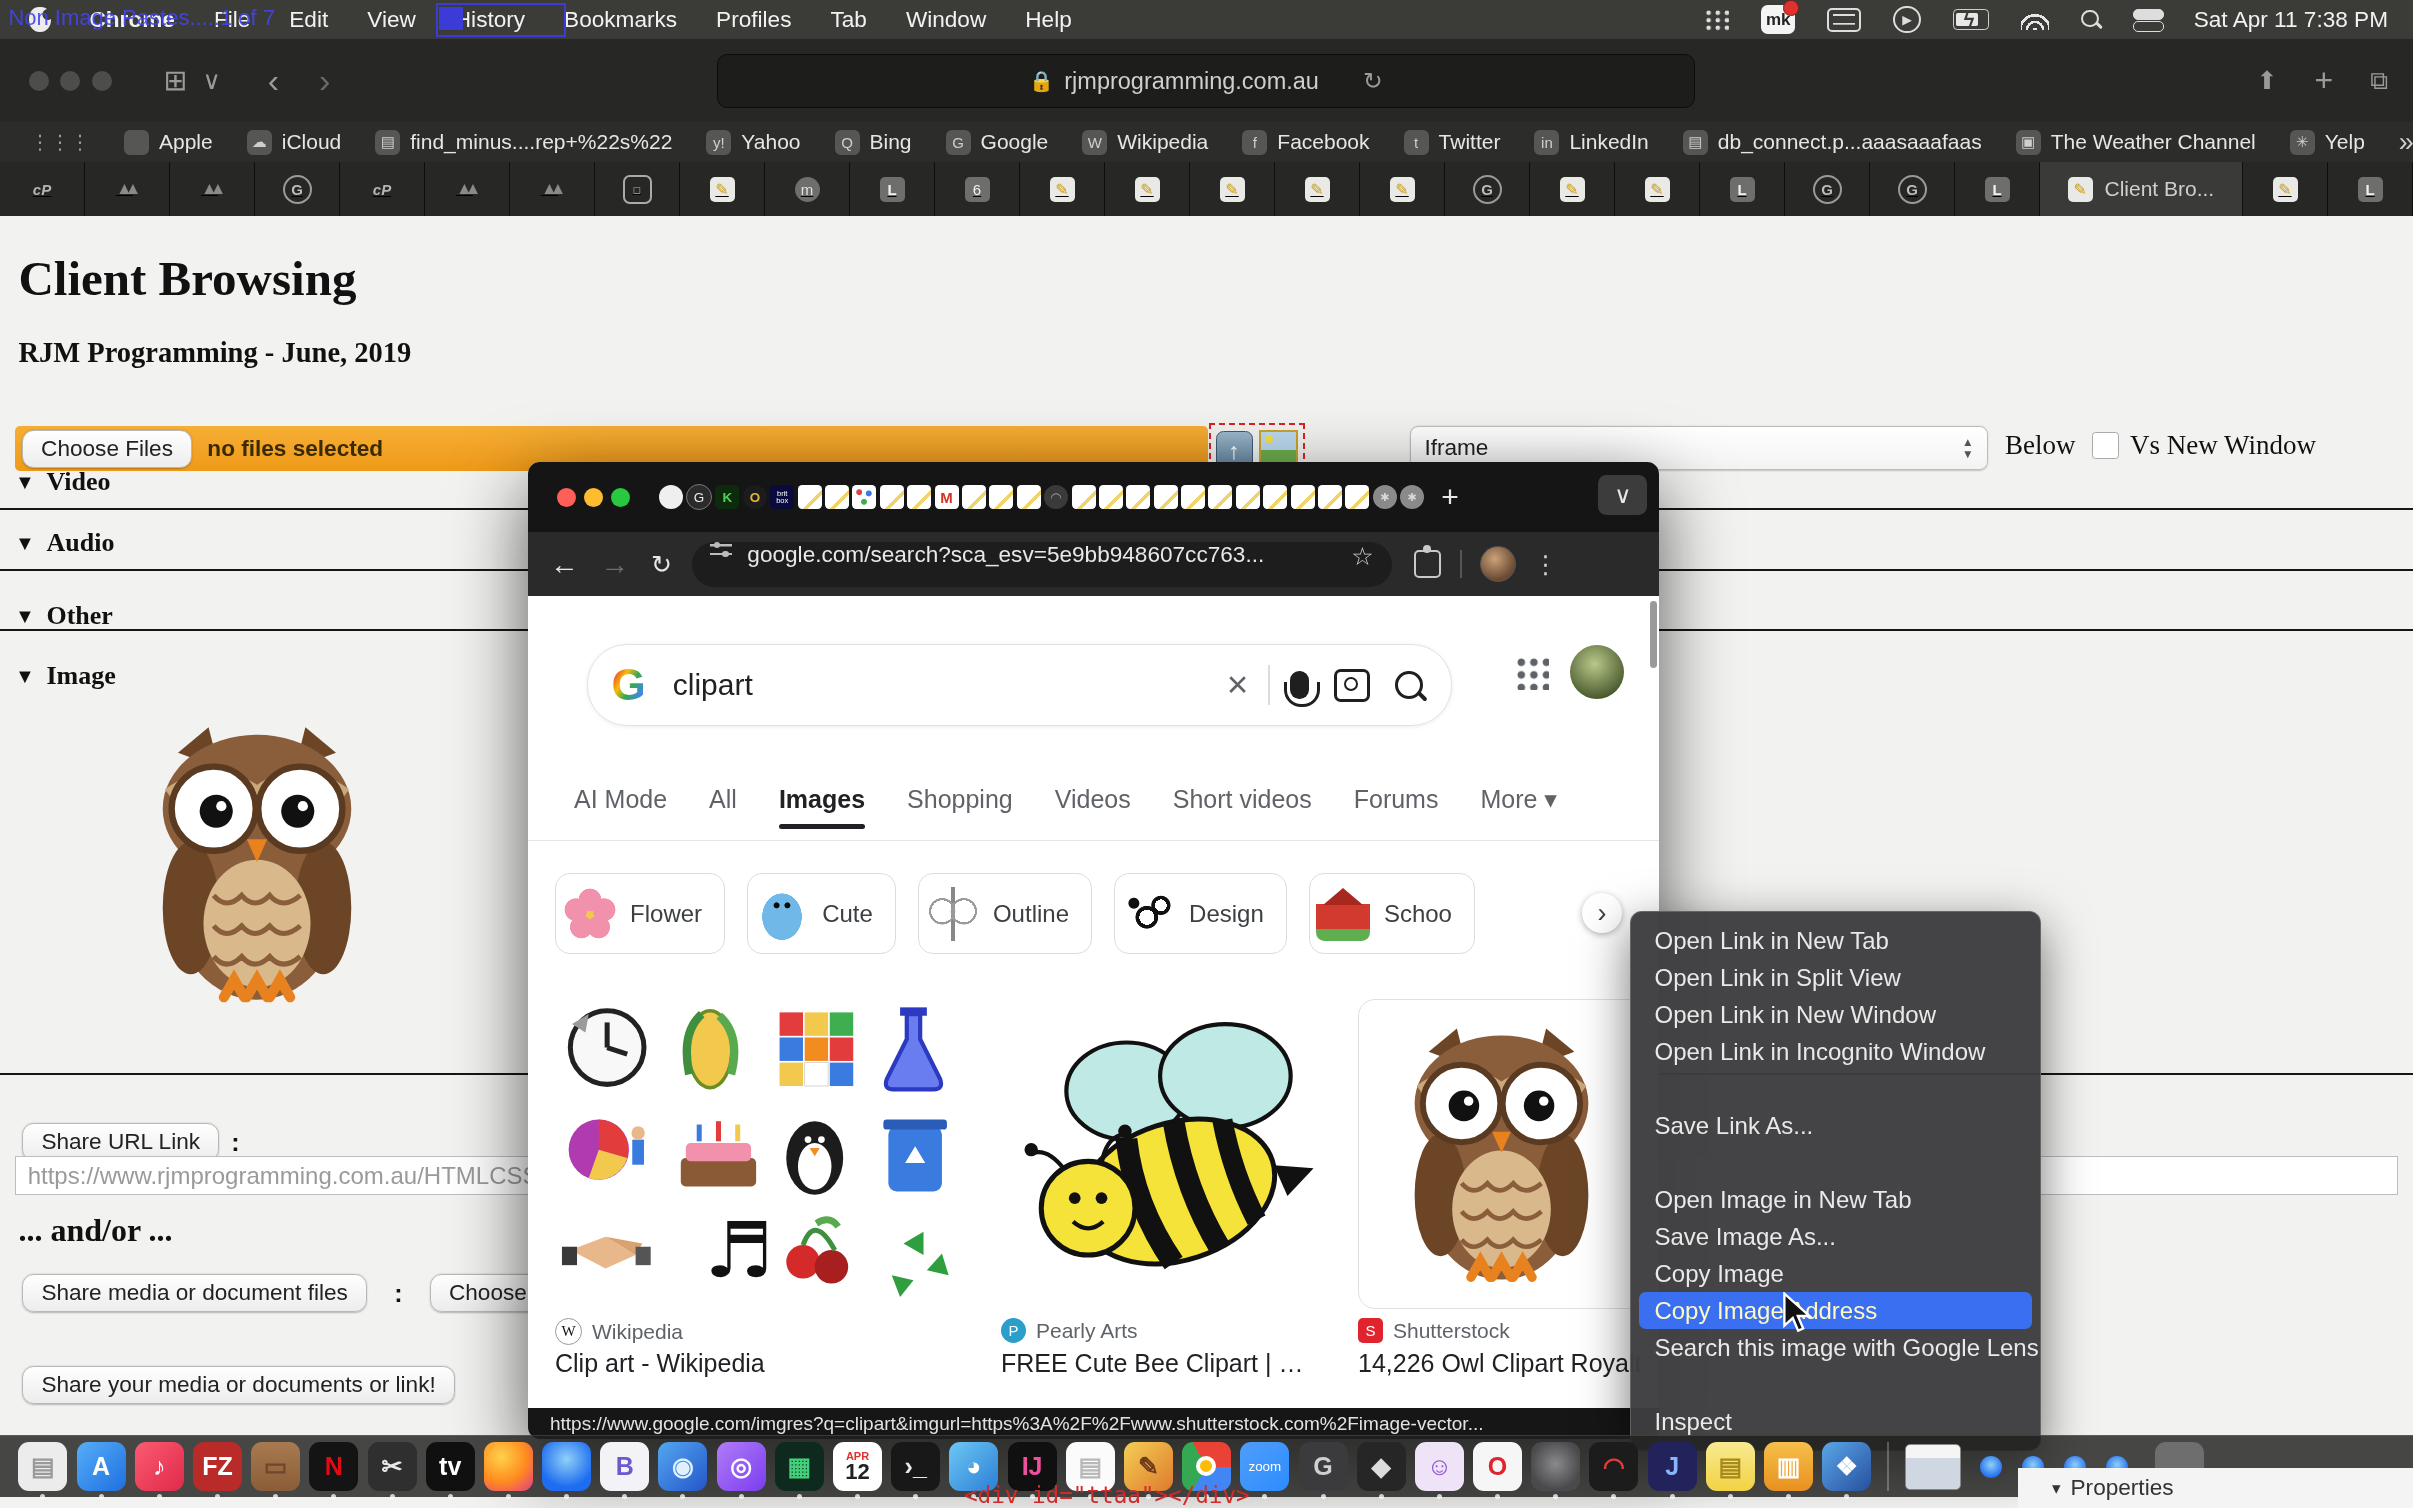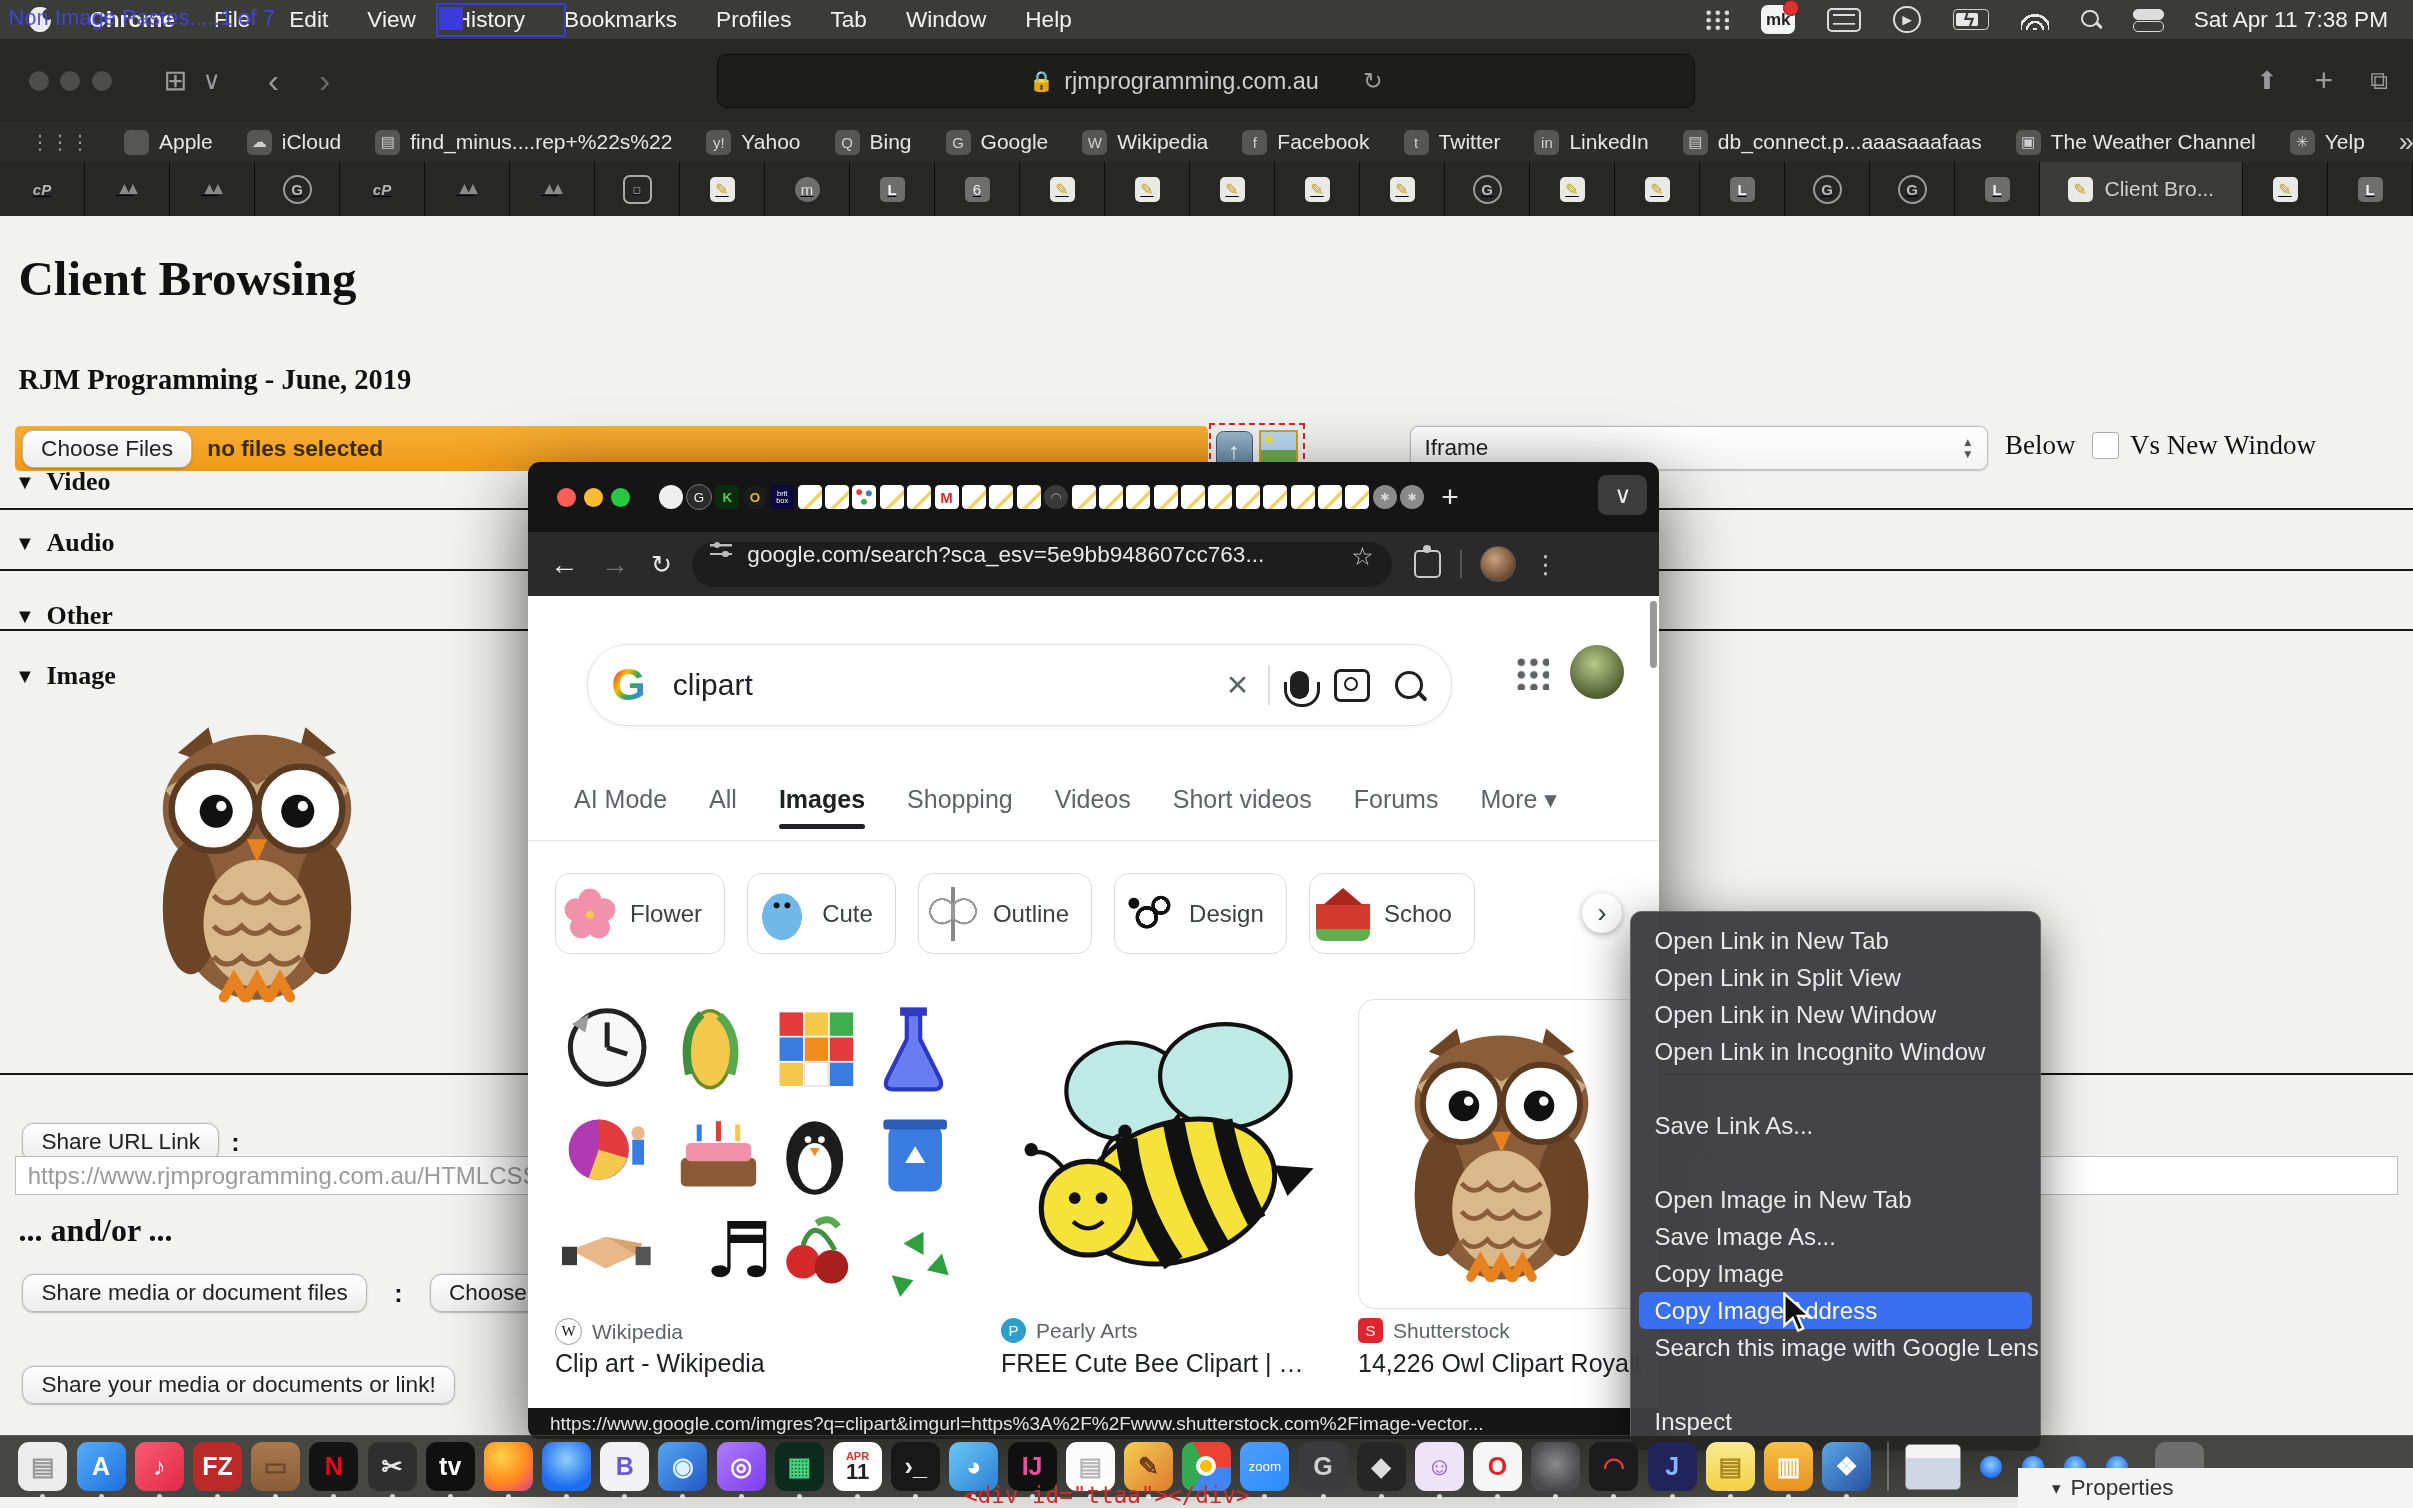--- a/index.html
+++ b/index.html
@@ -66,21 +66,21 @@
   .fv-g{border:2.1px solid #9a9a9a;border-radius:50%;color:#bdbdbd;font-weight:bold;}
   .fv-insta{border:2.1px solid #aaa;border-radius:6.7px;color:#aaa;font-size:10px;}
   .fv-doc{background:#e9e9e6;color:#c99b12;font-size:16px;}
   .fv-m{background:#6e6e6c;border-radius:50%;color:#e0e0e0;}
   .fv-L{background:#6e6e6c;color:#f0f0f0;font-weight:bold;}
   .fv-6{background:#6e6e6c;color:#f0f0f0;}
   
   #s-content{position:absolute;left:0;top:177px;width:2413px;height:1293px;background:#f2f2f0;overflow:hidden;}
   .serif{font-family:"Liberation Serif",serif;}
   #h1{left:18.4px;top:34px;font-size:49px;font-weight:bold;color:#111;}
-  #subtitle{left:18.4px;top:148px;font-size:28.5px;font-weight:bold;color:#111;}
+  #subtitle{left:18.4px;top:121px;font-size:28.5px;font-weight:bold;color:#111;}
   #orangebar{left:15px;top:210px;width:1193px;height:45px;background:linear-gradient(#f6ae35,#ef9a18);
       border-radius:5px;display:flex;align-items:center;gap:15px;padding-left:6.7px;box-sizing:border-box;}
   .btn{background:linear-gradient(#ffffff,#ededed);border:1.3px solid #b8b8b8;border-radius:11.7px;
       font-size:22.6px;color:#222;display:inline-flex;align-items:center;justify-content:center;
       padding:5px 18.4px;box-shadow:0 0.8px 1.7px rgba(0,0,0,.25);white-space:nowrap;}
   #nofiles{font-size:22.6px;font-weight:bold;color:#3a2a00;}
   #upicons{left:1209px;top:207px;width:92px;height:52px;border:2.5px dashed #d22;display:flex;align-items:center;
       justify-content:center;gap:6.7px;background:#f2f2f0;}
   .up-icon{width:35px;height:39px;border-radius:7.5px;background:linear-gradient(#9db8cc,#5d7f9b);border:1.7px solid #3a5a74;
       color:#fff;font-size:23.5px;display:flex;align-items:center;justify-content:center;}
@@ -834,21 +834,21 @@
         <span class="dockicon" style="background: linear-gradient(135deg, rgb(176, 124, 247), rgb(123, 61, 240)); color: rgb(255, 255, 255);">
           <span class="sub"></span>
           <span>◎</span>
         </span>
         <span class="dockicon" style="background: rgb(14, 42, 30); color: rgb(67, 207, 124);">
           <span class="sub"></span>
           <span>▦</span>
         </span>
         <span class="dockicon dock-cal" style="background: rgb(255, 255, 255); color: rgb(34, 34, 34);">
           <span class="sub">APR</span>
-          <span>11</span>
+          <span>12</span>
         </span>
         <span class="dockicon" style="background: rgb(24, 24, 24); color: rgb(232, 232, 232);">
           <span class="sub"></span>
           <span>›_</span>
         </span>
         <span class="dockicon" style="background: linear-gradient(135deg, rgb(108, 200, 245), rgb(43, 127, 212)); color: rgb(255, 255, 255);">
           <span class="sub"></span>
           <span>◕</span>
         </span>
         <span class="dockicon" style="background: rgb(16, 16, 16); color: rgb(239, 79, 158);">

